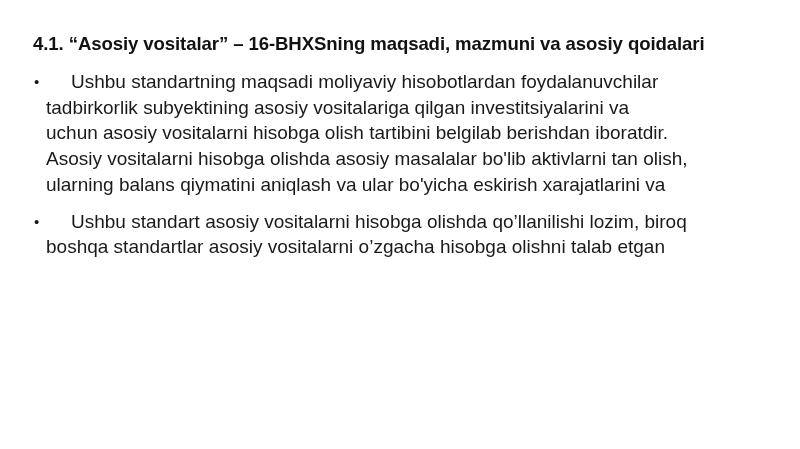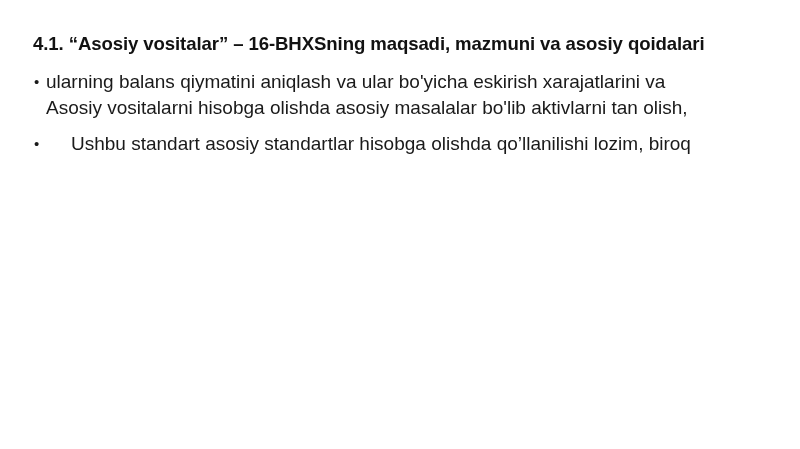--- a/index.html
+++ b/index.html
@@ -62,24 +62,28 @@
 <body>
 
 <div class="slide">
 
   <div class="slide-title">4.1. “Asosiy vositalar” – 16-BHXSning maqsadi, mazmuni va asosiy qoidalari</div>
 
   <div class="body-text">
 
     <div class="bullet-item">
       <span class="bullet-glyph">•</span>
+      <div class="line first">Ushbu standartning maqsadi moliyaviy hisobotlardan foydalanuvchilar</div>
+      <div class="line">tadbirkorlik subyektining asosiy vositalariga qilgan investitsiyalarini va</div>
+      <div class="line">uchun asosiy vositalarni hisobga olish tartibini belgilab berishdan iboratdir.</div>
+      <div class="line">Asosiy vositalarni hisobga olishda asosiy masalalar bo'lib aktivlarni tan olish,</div>
       <div class="line">ularning balans qiymatini aniqlash va ular bo'yicha eskirish xarajatlarini va</div>
-      <div class="line">Asosiy vositalarni hisobga olishda asosiy masalalar bo'lib aktivlarni tan olish,</div>
     </div>
 
     <div class="bullet-item">
       <span class="bullet-glyph">•</span>
-      <div class="line first">Ushbu standart asosiy standartlar hisobga olishda qo’llanilishi lozim, biroq</div>
+      <div class="line first">Ushbu standart asosiy vositalarni hisobga olishda qo’llanilishi lozim, biroq</div>
+      <div class="line">boshqa standartlar asosiy vositalarni o’zgacha hisobga olishni talab etgan</div>
     </div>
 
   </div>
 
 </div>
 
 </body></html>

